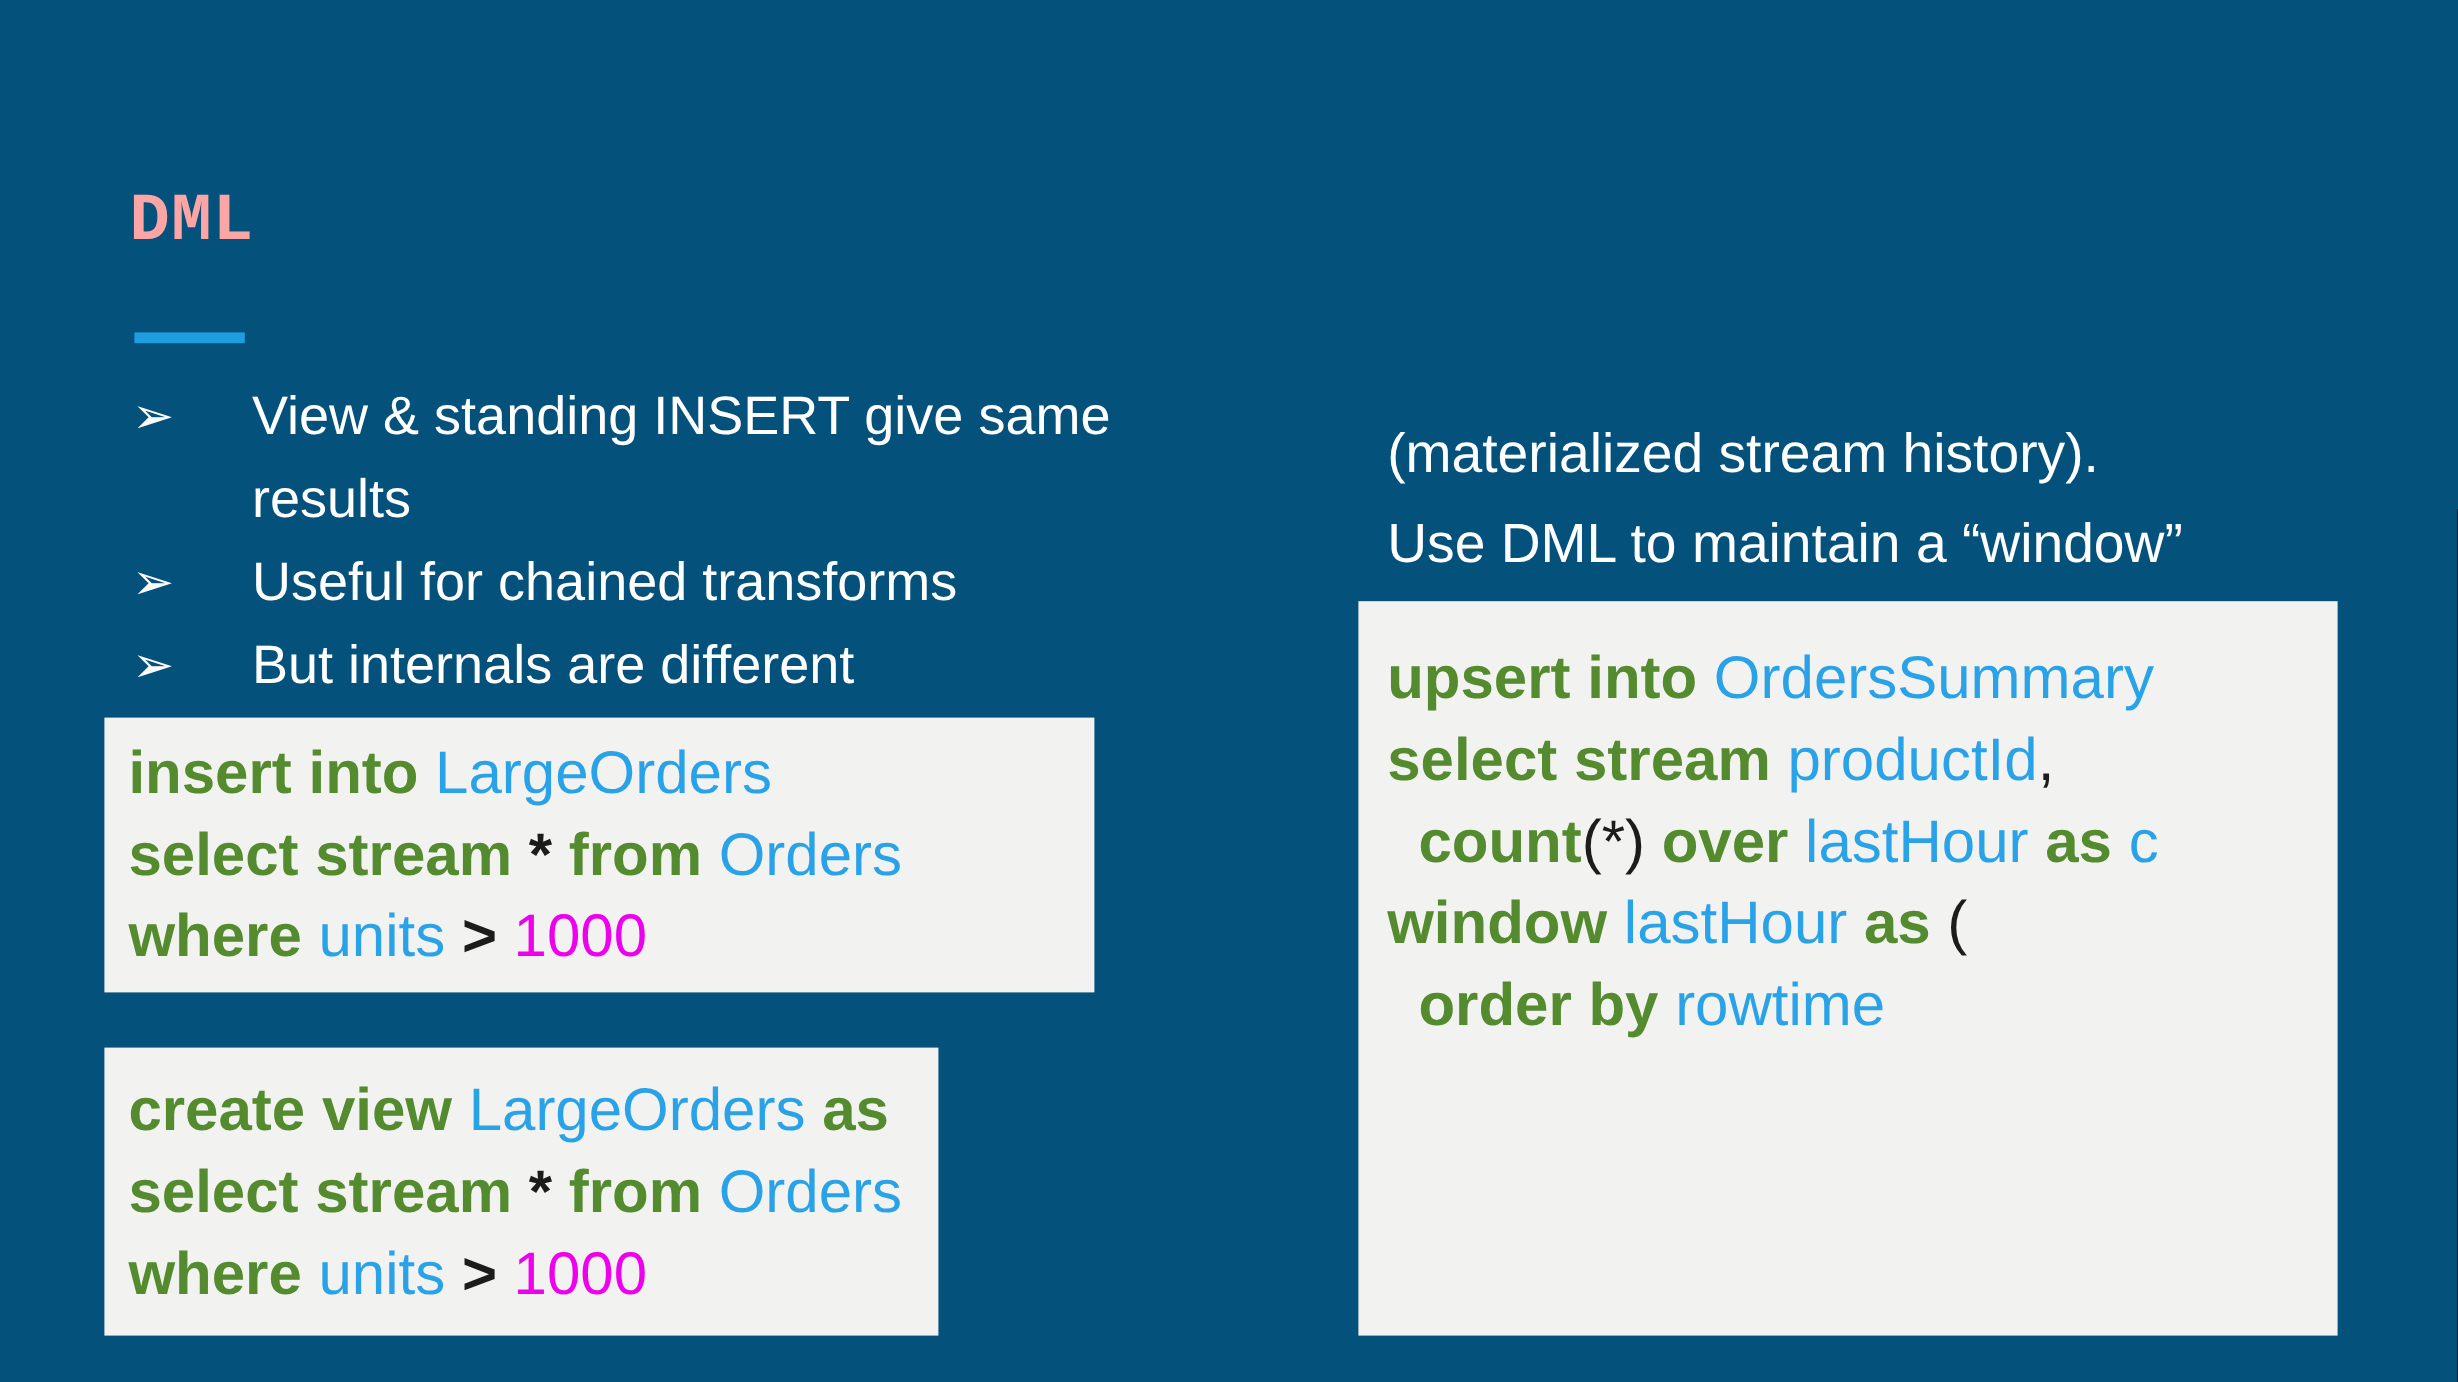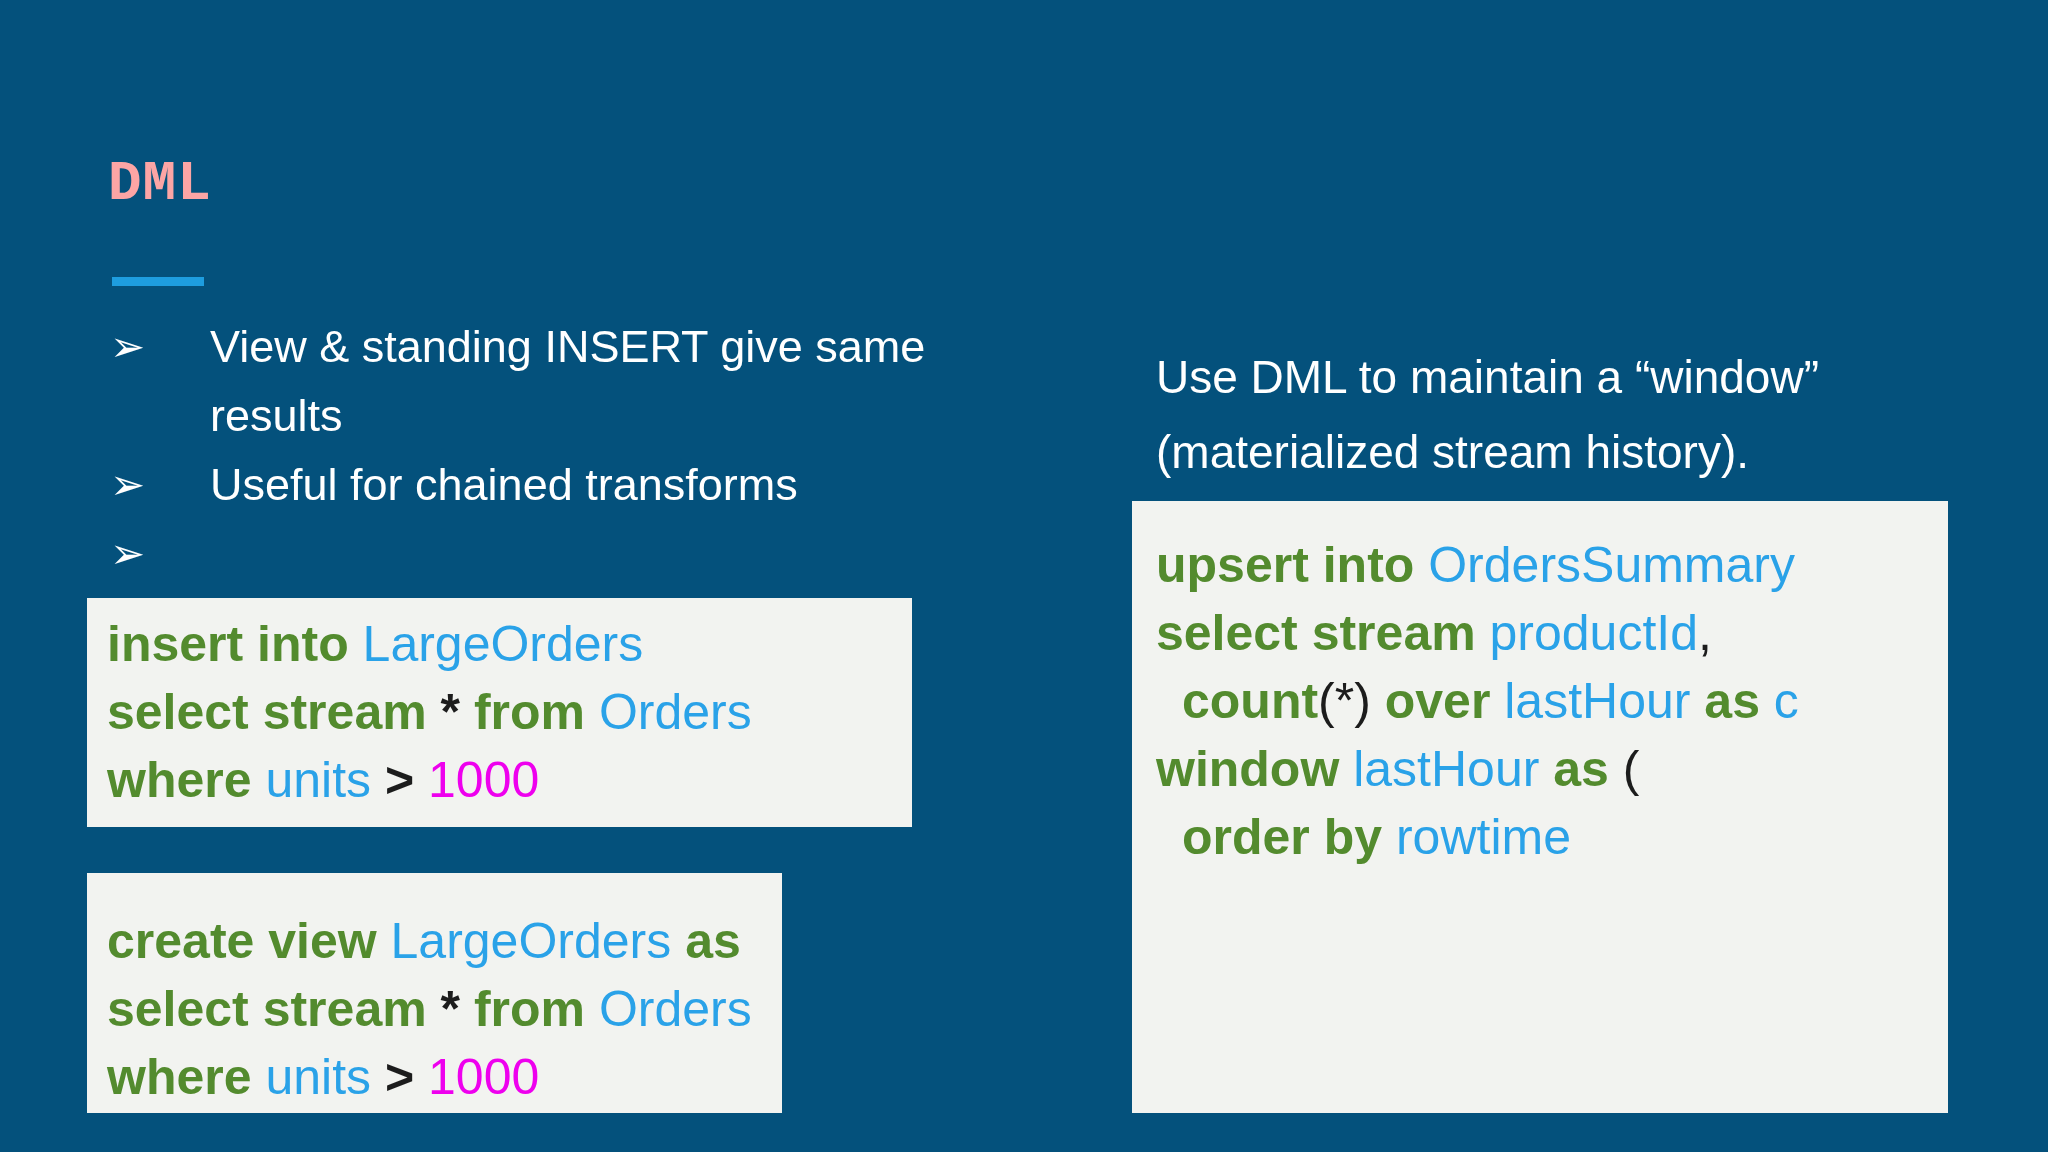--- a/index.html
+++ b/index.html
@@ -49,21 +49,21 @@
   .codebox{
     position:absolute;
     background:var(--codebg,#f2f3f0);
     font-size:50px;line-height:68px;
     box-sizing:border-box;
     white-space:nowrap;
   }
   .codebox .code-line{white-space:nowrap;}
   .codebox .code-line.indent{margin-left:26px;}
   .box-insert{left:87px;top:598px;width:825px;height:229px;padding:12px 20px;}
-  .box-create{left:87px;top:873px;width:695px;height:240px;padding:34px 20px;}
+  .box-create{left:87px;top:873px;width:695px;height:240px;padding:18px 20px;}
   .box-upsert{left:1132px;top:501px;width:816px;height:612px;padding:30px 24px;}
   .tok-kw{color:var(--kw,#538b2e);font-weight:bold;}
   .tok-id{color:var(--id,#2aa2e8);}
   .tok-num{color:var(--num,#ee00ee);}
   .tok-p{color:var(--punct,#1c1c1c);}
   .tok-pb{color:var(--punct,#1c1c1c);font-weight:bold;}
 </style>
 </head>
 <body>
 
@@ -77,26 +77,27 @@
     <li>
       <span class="marker">➢</span>
       <span class="btext">View &amp; standing INSERT give same results</span>
     </li>
     <li>
       <span class="marker">➢</span>
       <span class="btext">Useful for chained transforms</span>
     </li>
     <li>
       <span class="marker">➢</span>
+      <span class="btext">But internals are different</span>
     </li>
   </ul>
 
   <div class="note">
+    <div>(materialized stream history).</div>
     <div>Use DML to maintain a “window”</div>
-    <div>(materialized stream history).</div>
   </div>
 
   <div class="codebox box-insert">
       <div class="code-line"><span class="tok-kw">insert into </span><span class="tok-id">LargeOrders</span></div>
       <div class="code-line"><span class="tok-kw">select stream </span><span class="tok-pb">* </span><span class="tok-kw">from </span><span class="tok-id">Orders</span></div>
       <div class="code-line"><span class="tok-kw">where </span><span class="tok-id">units </span><span class="tok-pb">&gt; </span><span class="tok-num">1000</span></div>
     </div>
 
   <div class="codebox box-create">
       <div class="code-line"><span class="tok-kw">create view </span><span class="tok-id">LargeOrders </span><span class="tok-kw">as</span></div>

